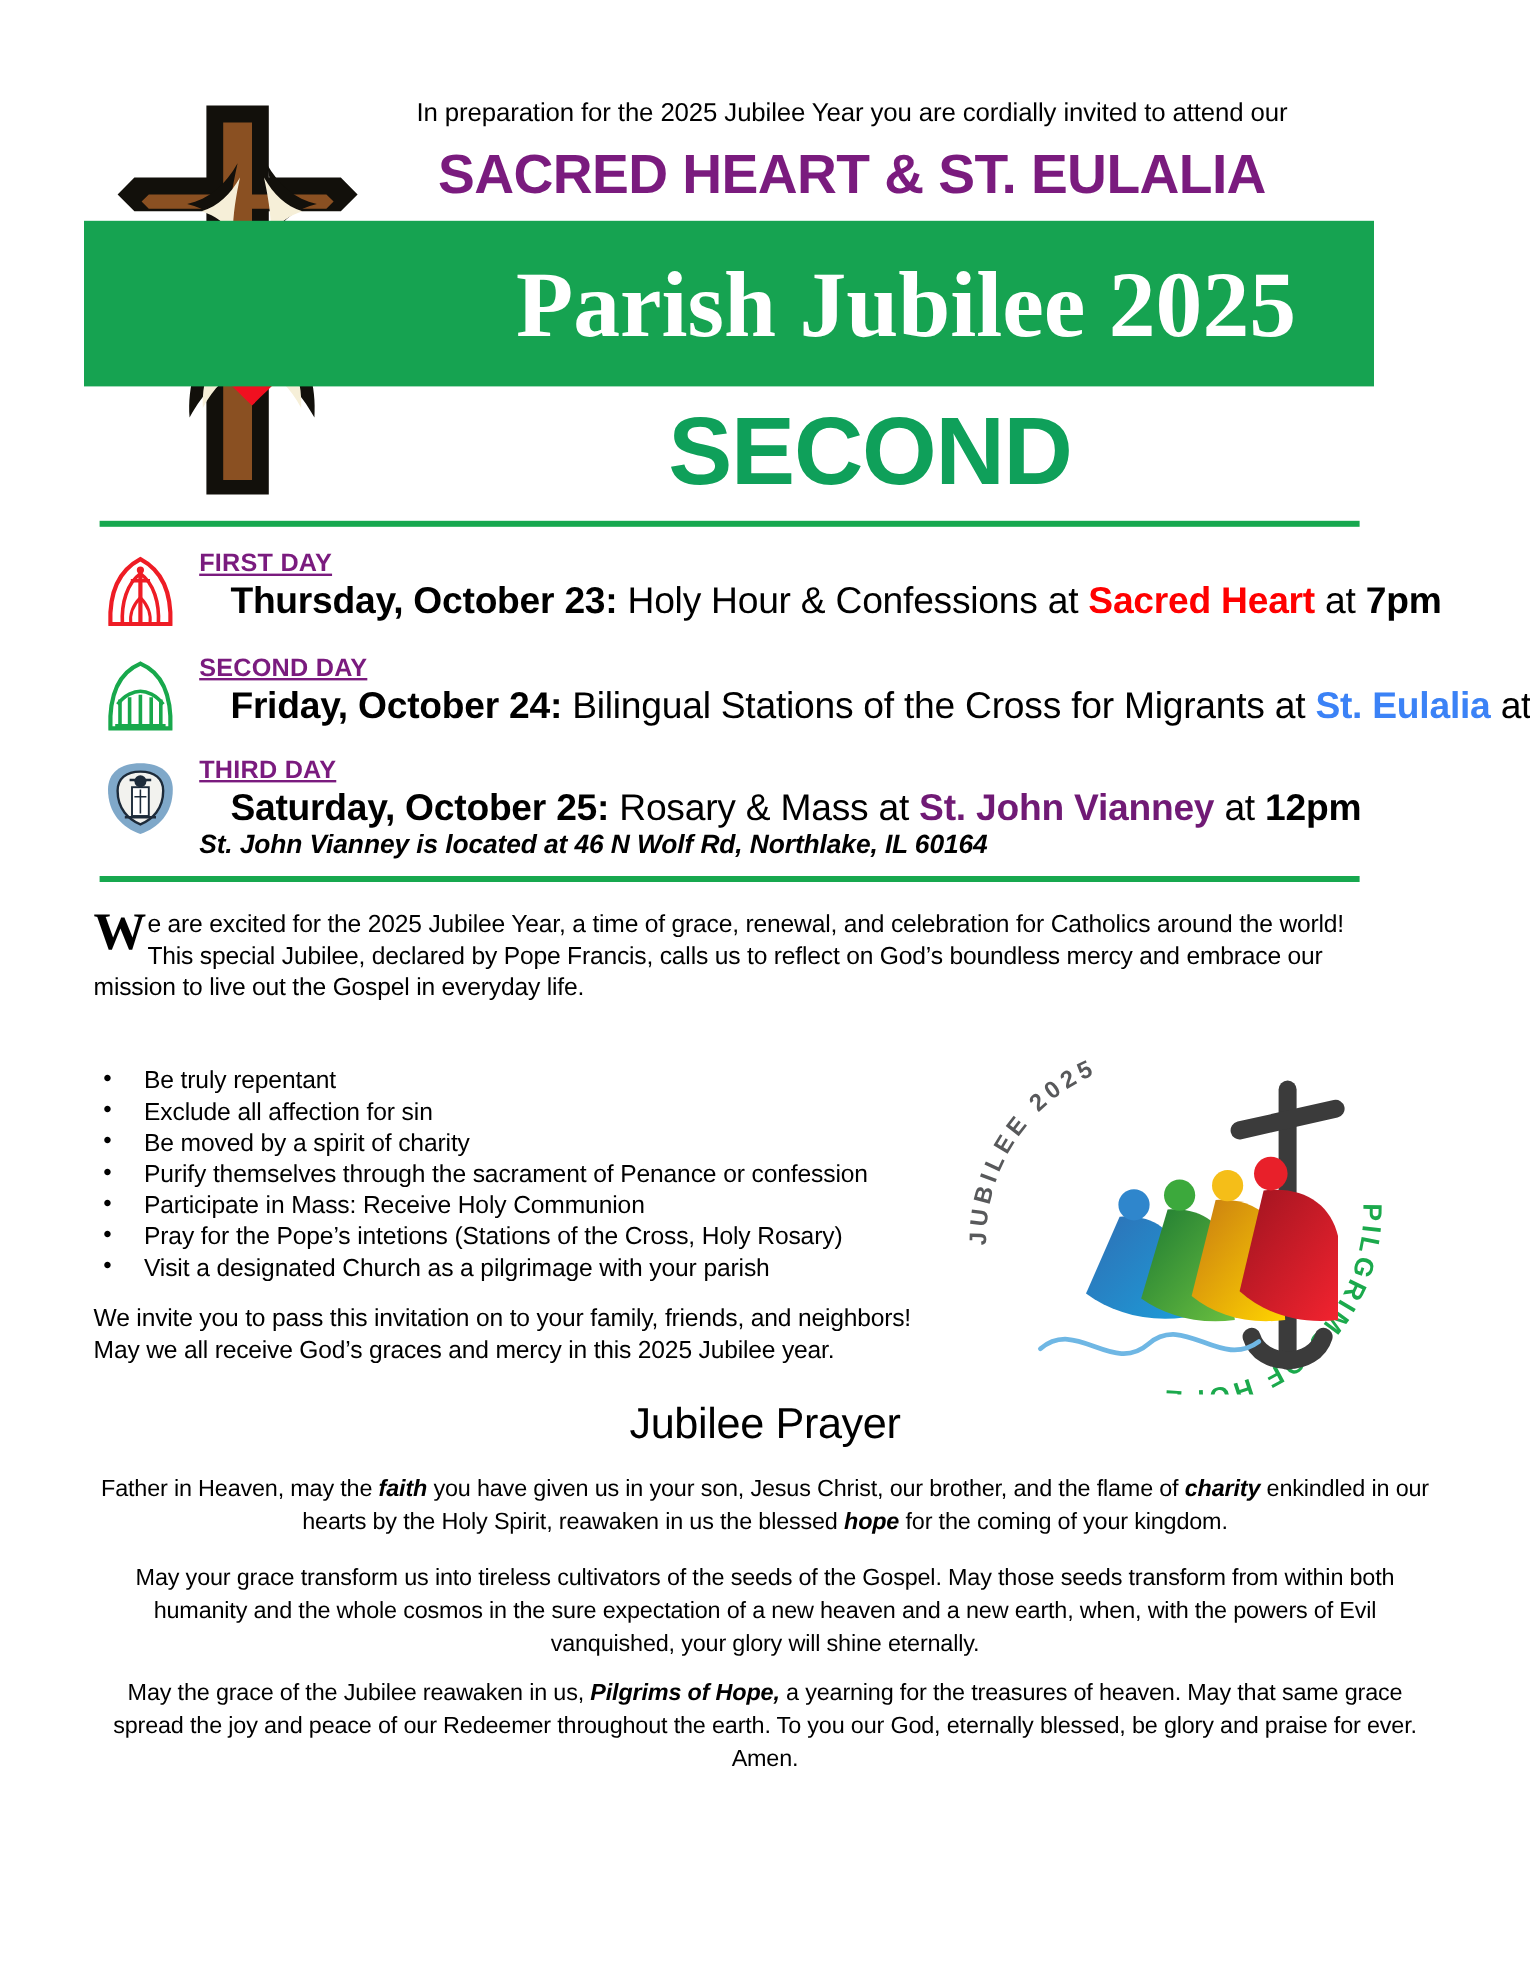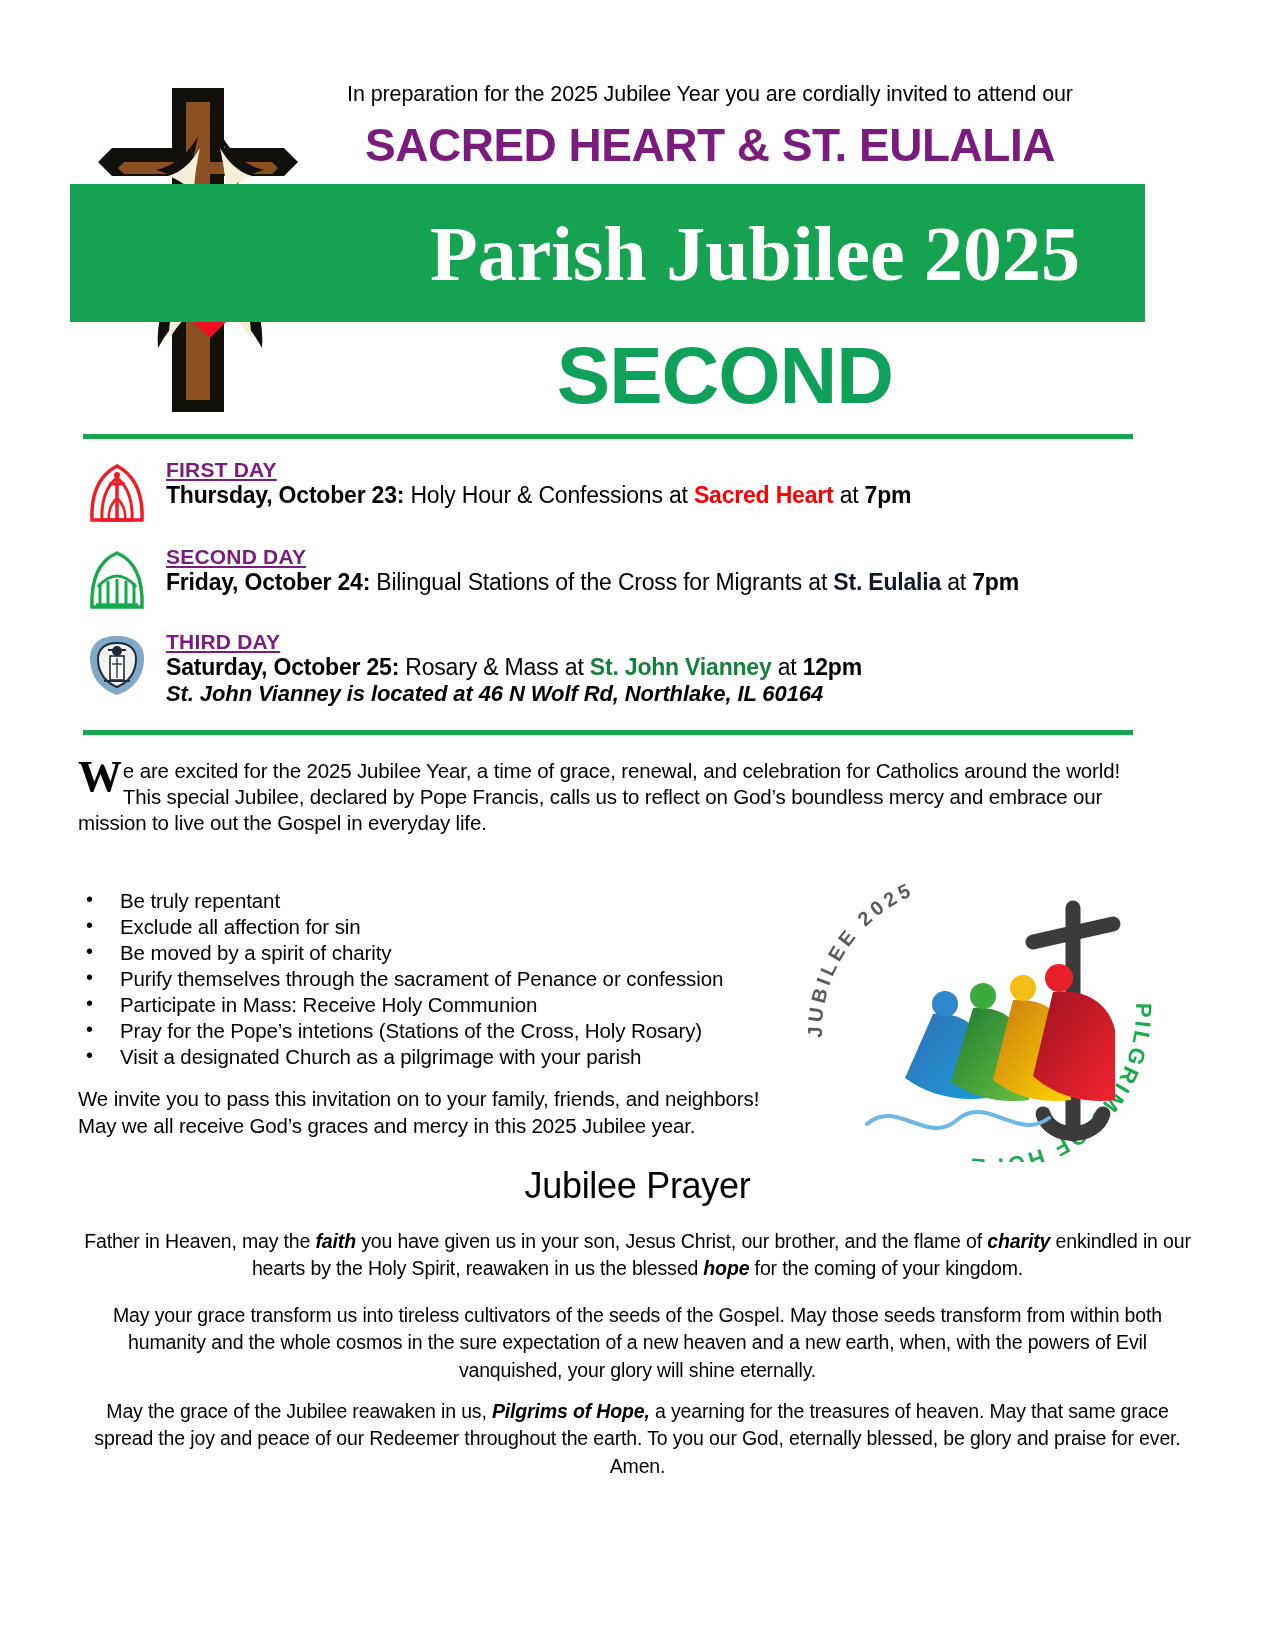--- a/index.html
+++ b/index.html
@@ -50,25 +50,25 @@
   .day { position: absolute; left: 86px; width: 1070px; }
   .day-1 { top: 458px; }
   .day-2 { top: 545px; }
   .day-3 { top: 630px; }
   .day-icon { position: absolute; left: 0; top: 4px; width: 62px; height: 62px; }
   .day-body { margin-left: 80px; }
   .day-label {
     font-size: 21px; font-weight: bold; color: #7A1B7E;
     text-decoration: underline; letter-spacing: 0.2px; line-height: 1.12;
   }
-  .day-line { font-size: 23px; line-height: 1.2; white-space: nowrap; letter-spacing: -0.2px; }
+  .day-line { font-size: 31px; line-height: 1.2; white-space: nowrap; letter-spacing: -0.2px; margin-left: 26px; }
   .day-line b { font-weight: bold; }
   .loc-red { color: #FF0000; font-weight: bold; }
-  .loc-green { color: #0f172a; font-weight: bold; }
-  .loc-blue { color: #15803d; font-weight: bold; }
+  .loc-green { color: #3b82f6; font-weight: bold; }
+  .loc-blue { color: #701a75; font-weight: bold; }
   .day-note { font-size: 22px; font-style: italic; font-weight: bold; letter-spacing: -0.1px; }
 
   
   .intro {
     position: absolute; left: 78px; top: 758px; width: 1075px;
     font-size: 20.5px; line-height: 1.28; letter-spacing: -0.15px;
   }
   .dropcap {
     float: left; font-family: "Liberation Serif", serif; font-weight: bold;
     font-size: 44px; line-height: 0.82; padding-right: 1px; margin-top: 1px;

